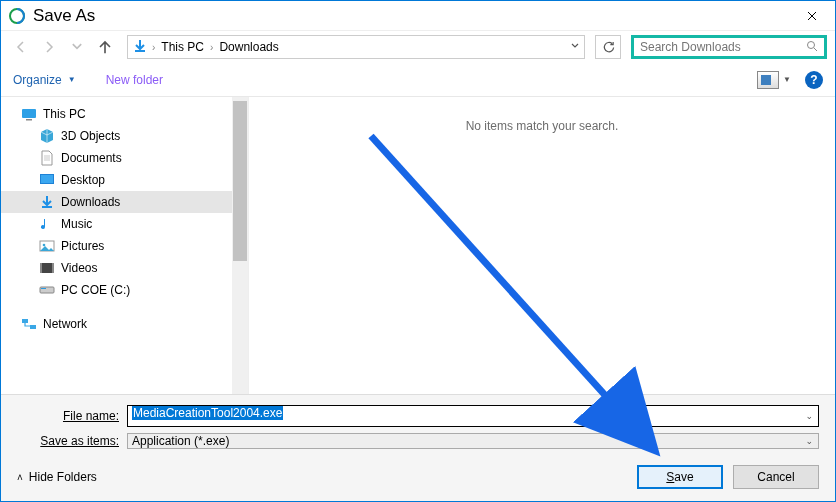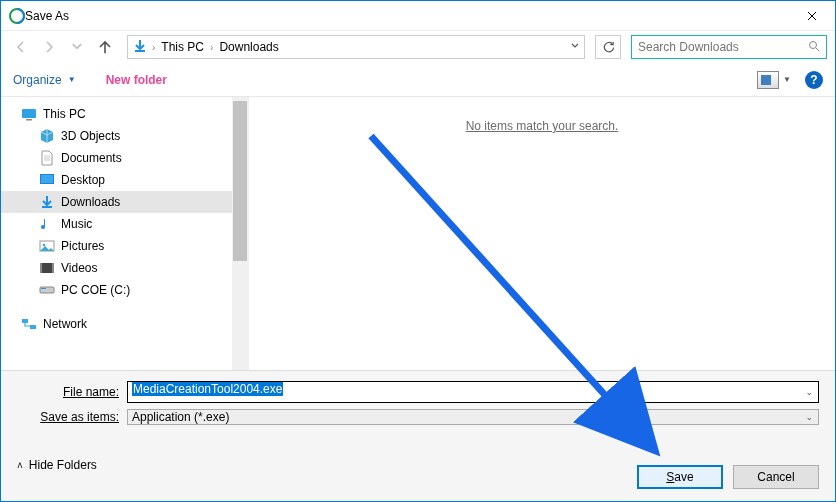--- a/index.html
+++ b/index.html
@@ -1,69 +1,69 @@
 <!DOCTYPE html>
 <html><head>
 <meta charset="utf-8">
 <style>
 * { margin:0; padding:0; box-sizing:border-box; font-family:"Segoe UI",Tahoma,sans-serif; font-size:12px; }
 body { background:#f4f4f4; }
 .window { width:836px; height:502px; background:#fff; border:1px solid #0078d7; display:flex; flex-direction:column; position:relative; }
 .titlebar { height:30px; display:flex; align-items:center; padding:0 0 0 8px; border-bottom:1px solid #eee; }
 .titlebar .app-icon svg { width:16px; height:16px; display:block; }
-.titlebar .title { font-size:12px; color:#000; }
+.titlebar .title { margin-left:8px; font-size:17px; color:#000; }
 .titlebar .close { margin-left:auto; width:46px; height:30px; display:flex; align-items:center; justify-content:center; }
 .titlebar .close svg { width:10px; height:10px; }
 .navrow { height:32px; display:flex; align-items:center; padding:0 8px; gap:4px; }
 .navbtn { width:24px; height:24px; display:flex; align-items:center; justify-content:center; color:#333; }
 .navbtn.dim svg path { stroke:#bfbfbf; }
 .navbtn svg { width:14px; height:14px; }
 .up-icon svg { width:20px; height:20px; }
 .breadcrumb { flex:1; height:24px; border:1px solid #ccc; display:flex; align-items:center; padding:0 4px; gap:4px; margin:0 6px; }
 .breadcrumb .dl-icon svg { width:16px; height:16px; }
 .breadcrumb .sep { color:#888; font-size:10px; }
 .breadcrumb .crumb { color:#000; padding:0 2px; }
 .breadcrumb .drop { margin-left:auto; color:#555; }
 .refresh { width:26px; height:24px; border:1px solid #ccc; display:flex; align-items:center; justify-content:center; }
 .refresh svg { width:13px; height:13px; }
-.searchbox { width:196px; height:24px; border:1px solid #14b8a6; display:flex; align-items:center; padding:0 6px; color:#999; margin-left:6px; }
+.searchbox { width:196px; height:24px; border:3px solid #14b8a6; display:flex; align-items:center; padding:0 6px; color:#999; margin-left:6px; }
 .searchbox input { border:none; outline:none; flex:1; font-size:12px; color:#555; background:transparent; }
 .searchbox .mag svg { width:12px; height:12px; }
 .toolbar { height:34px; display:flex; align-items:center; padding:0 12px; gap:30px; border-bottom:1px solid #e8e8e8; }
 .toolbar .org { color:#1e63b0; display:flex; align-items:center; gap:6px; }
 .toolbar .org .drop { font-size:8px; color:#1e63b0; }
-.toolbar .nf { color:#ec4899;font-weight:bold; }
+.toolbar .nf { color:#8b5cf6; }
 .toolbar .right { margin-left:auto; display:flex; align-items:center; gap:14px; }
 .viewbtn { width:22px; height:18px; border:1px solid #888; background:linear-gradient(#fff,#ddd); position:relative; }
 .viewbtn:after { content:""; position:absolute; left:3px; top:3px; width:10px; height:10px; background:#3d7fbf; }
 .toolbar .drop2 { font-size:8px; color:#555; }
 .help { width:18px; height:18px; border-radius:50%; background:#0a64c0; color:#fff; display:flex; align-items:center; justify-content:center; font-weight:bold; font-size:12px; }
 .body { flex:1; display:flex; min-height:0; }
 .tree { width:248px; border-right:1px solid #eee; position:relative; padding:6px 0; overflow:hidden; }
 .tree .scroll { position:absolute; right:0; top:0; width:16px; height:100%; background:#f0f0f0; }
 .tree .scroll .thumb { position:absolute; left:1px; right:1px; top:4px; height:160px; background:#c2c2c2; }
 .node { display:flex; align-items:center; height:22px; padding-left:20px; gap:6px; }
 .node.child { padding-left:38px; }
 .node.sel { background:#e5e5e5; }
 .node .ic { width:16px; height:16px; display:flex; align-items:center; justify-content:center; }
 .node .ic svg { width:16px; height:16px; }
 .node .label { color:#000; }
-.content { flex:1; display:flex; align-items:flex-start; justify-content:center; padding-top:22px; color:#6d6d6d; position:relative;text-decoration:underline; }
+.content { flex:1; display:flex; align-items:flex-start; justify-content:center; padding-top:22px; color:#6d6d6d; position:relative; }
 .footer { border-top:1px solid #ddd; background:#f5f5f5; padding:10px 16px 12px 16px; }
 .frow { display:flex; align-items:center; margin-bottom:6px; }
 .frow .flabel { width:110px; text-align:right; padding-right:8px; color:#000;text-decoration:underline; }
 .frow .fctrl { flex:1; position:relative; }
 .fileinput { width:100%; height:22px; border:1px solid #000000; padding:0 20px 0 4px; font-size:12px; background:#fff; }
 .fileinput .seltext { background:#0078d7; color:#fff; padding:0 1px; }
 .typesel { width:100%; height:16px; border:1px solid #aaa; background:#eee; padding:0 20px 0 4px; display:flex; align-items:center; }
 .dd-arrow { position:absolute; right:6px; top:50%; transform:translateY(-50%); font-size:9px; color:#555; }
 .btnrow { display:flex; align-items:center; margin-top:16px; }
 .hidefolders { display:flex; align-items:center; gap:6px; color:#000; }
 .hidefolders .chev { font-size:10px; }
-.btns { margin-left:auto; display:flex; gap:10px;margin-top:24px; }
+.btns { margin-left:auto; display:flex; gap:10px; }
 .btn { width:86px; height:24px; border:1px solid #adadad; background:#e1e1e1; display:flex; align-items:center; justify-content:center; }
 .btn .ul { text-decoration:underline; }
 .btn.primary { border:2px solid #0078d7; background:#e5f1fb; }
 .arrow-ann { position:absolute; pointer-events:none; }
 </style>
 </head>
 <body>
 
 <div class="window">
 

